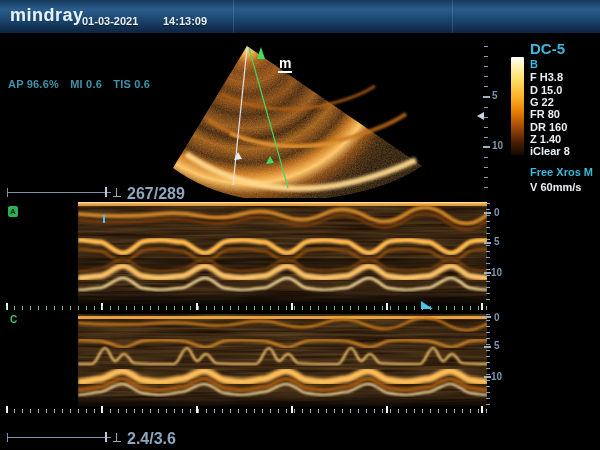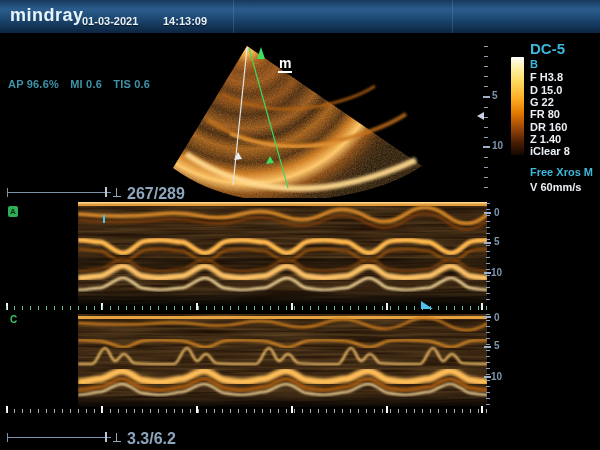--- a/index.html
+++ b/index.html
@@ -218,21 +218,21 @@
 
 <div class="abs ruler-major2"></div>
 <div class="abs ruler-minor2"></div>
 
 <div class="abs cine cine2">
   <div class="abs base"></div>
   <div class="abs ltick"></div>
   <div class="abs cur"></div>
   <div class="abs endv"></div>
   <div class="abs endh"></div>
-  <div class="abs lbl">3.3/6.2</div>
+  <div class="abs lbl">2.4/3.6</div>
 </div>
 
 <div class="abs ruler2d"></div>
 <div class="abs dmaj" style="left:483px;top:96px"></div>
 <div class="abs dmaj" style="left:483px;top:146px"></div>
 <div class="abs dlabel" style="left:492px;top:90px">5</div>
 <div class="abs dlabel" style="left:492px;top:140px">10</div>
 <div class="abs focus-arrow"></div>
 
 <div class="abs cmap"></div>

